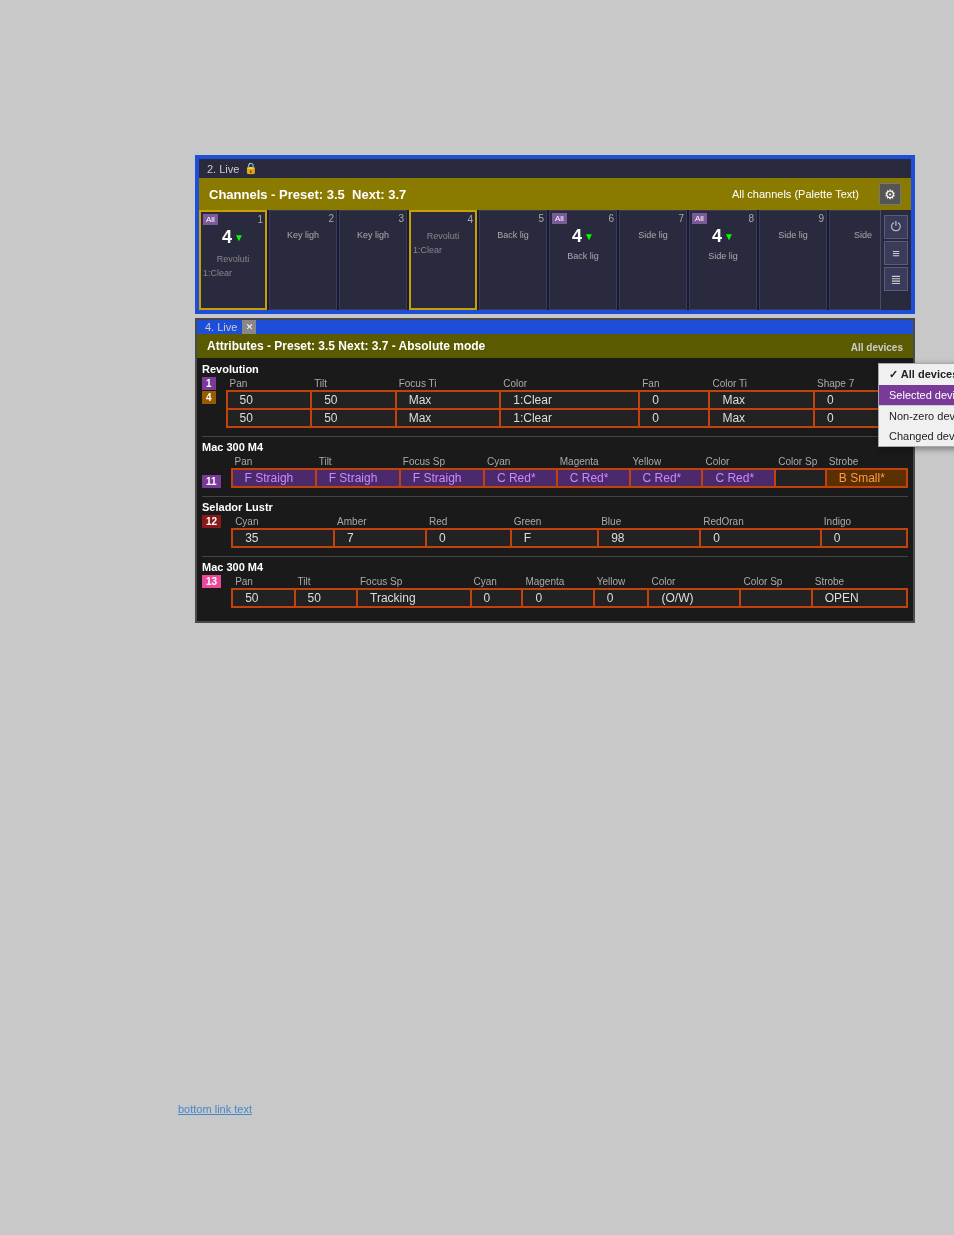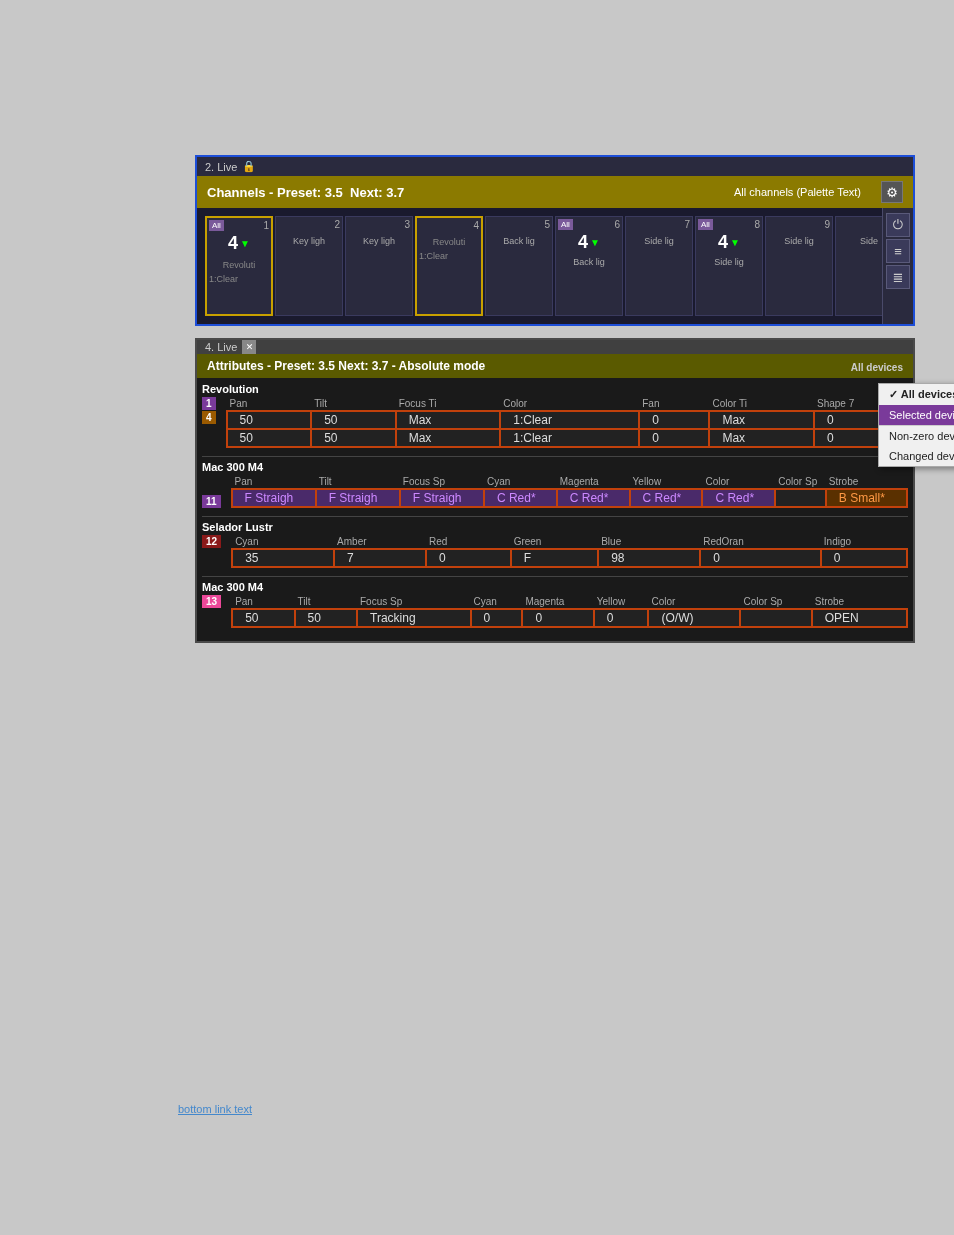--- a/index.html
+++ b/index.html
@@ -15,22 +15,22 @@
     .main-container {
       position: absolute;
       top: 155px;
       left: 195px;
       width: 720px;
     }
 
     
     .panel-1 {
       background: #1a1a2e;
-      border: 2px solid #1d4ed8;
-      margin-bottom: 12px;
+      border: 4px solid #1d4ed8;
+      margin-bottom: 4px;
     }
 
     .panel-title-bar {
       background: #2a2a3e;
       padding: 3px 8px;
       color: #ccc;
       font-size: 11px;
       display: flex;
       align-items: center;
       gap: 5px;
@@ -66,21 +66,21 @@
       height: 22px;
       cursor: pointer;
       display: flex;
       align-items: center;
       justify-content: center;
       font-size: 13px;
     }
 
     .channels-grid {
       display: flex;
-      padding: 8px;
+      padding: 0;
       gap: 2px;
       background: #1a1a2e;
     }
 
     .channel-cell {
       width: 68px;
       min-height: 100px;
       background: #2a2a3e;
       border: 1px solid #3a3a5e;
       padding: 2px;
@@ -187,21 +187,21 @@
       overflow: hidden;
     }
 
     
     .panel-2 {
       background: #1a1a1a;
       border: 2px solid #4a4a4a;
     }
 
     .panel-2-header {
-      background: #404040;
+      background: #1d4ed8;
       padding: 0 8px;
       color: #ccc;
       font-size: 11px;
       display: flex;
       align-items: center;
       gap: 5px;
     }
 
     .close-btn {
       background: #888;

